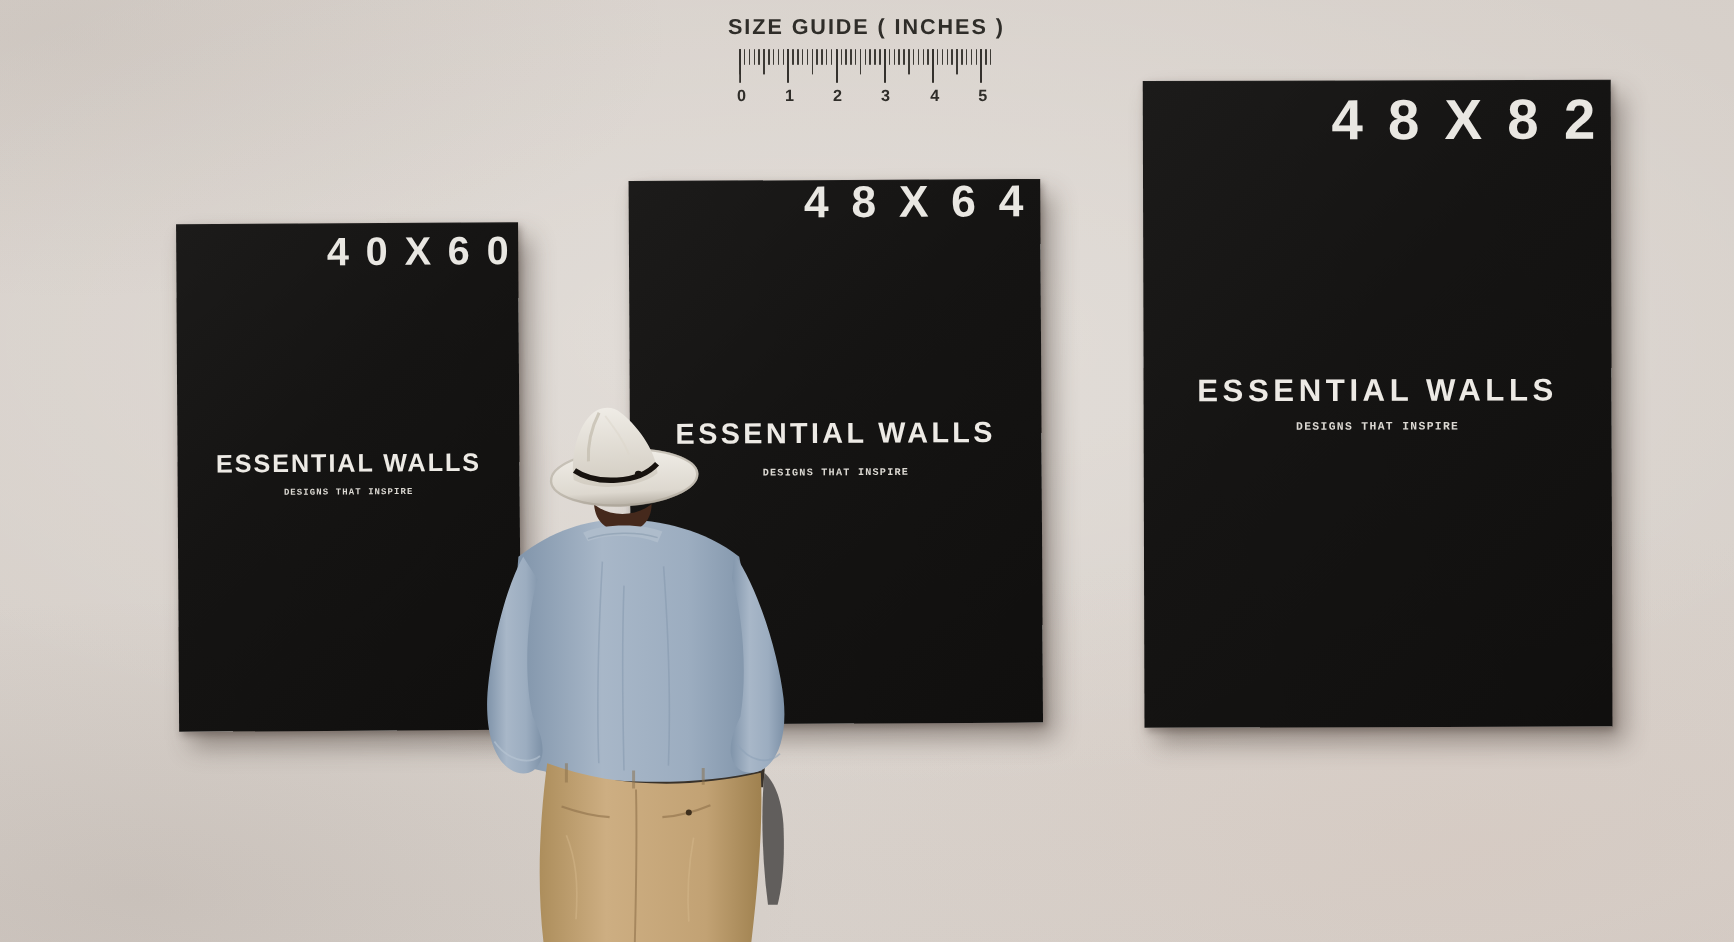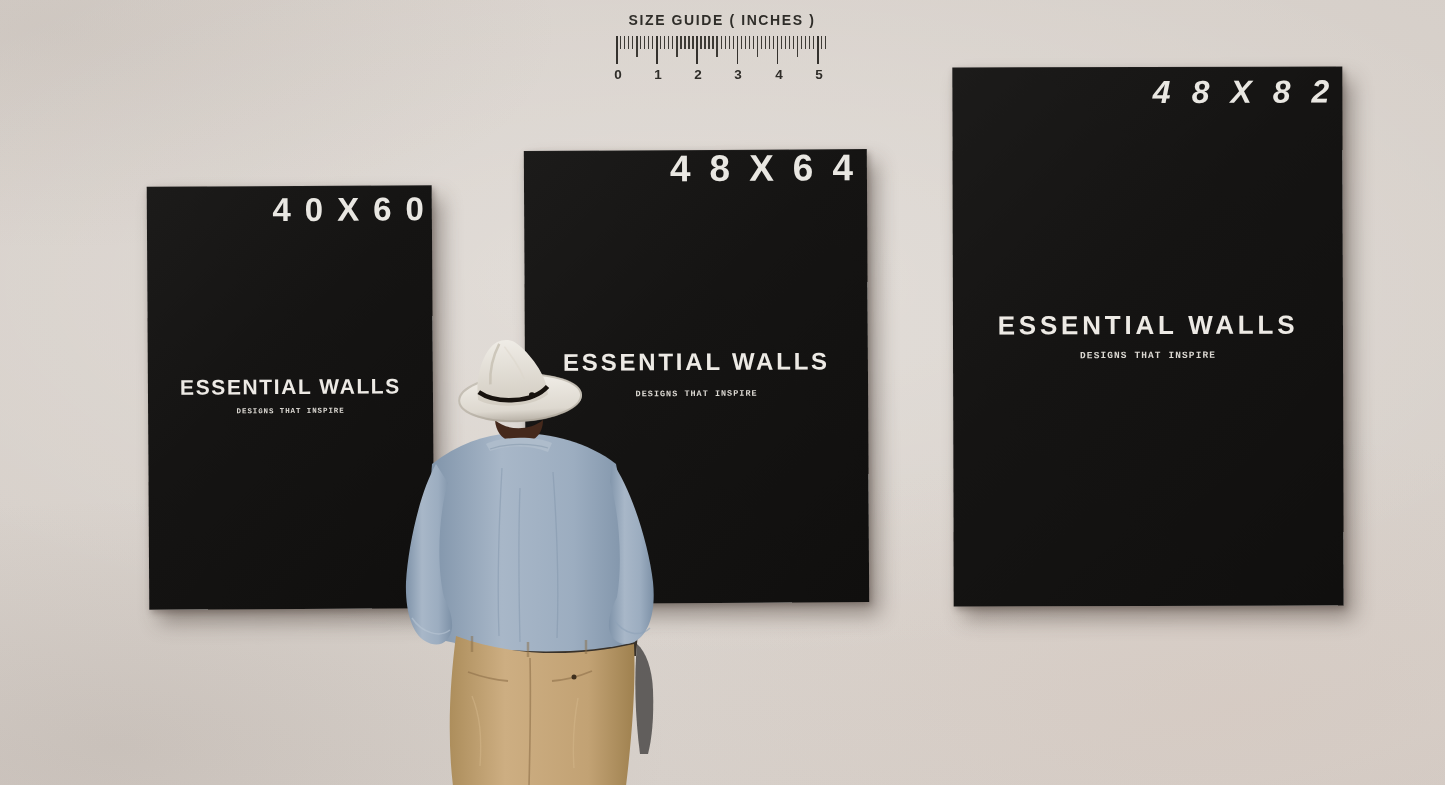--- a/index.html
+++ b/index.html
@@ -13,21 +13,21 @@
   .wall-tint{
     position:absolute;inset:0;pointer-events:none;
     background:
       radial-gradient(60% 50% at 85% 90%, rgba(210,188,176,0.25), rgba(210,188,176,0) 70%),
       radial-gradient(55% 45% at 8% 95%, rgba(120,105,95,0.14), rgba(120,105,95,0) 70%),
       radial-gradient(50% 40% at 4% 4%, rgba(130,118,108,0.10), rgba(130,118,108,0) 70%);
   }
 
   
   .size-guide{position:absolute;left:592px;top:12px;width:260px;text-align:center;}
-  .sg-title{font-weight:700;font-size:14px;line-height:1.2;letter-spacing:1.6px;color:#2f2d29;white-space:nowrap;}
+  .sg-title{font-weight:700;font-size:18px;line-height:1.2;letter-spacing:1.6px;color:#2f2d29;white-space:nowrap;}
   .sg-ruler{position:relative;width:212px;height:28px;margin:7px auto 0;}
   .sg-ruler .minor-ticks{position:absolute;left:0;top:0;width:212px;height:13px;
     background:repeating-linear-gradient(90deg,#3d3a35 0 1.2px,transparent 1.2px 4.02px);}
   .sg-ruler .half-ticks{position:absolute;left:0;top:0;width:205px;height:21px;
     background:repeating-linear-gradient(90deg,#3d3a35 0 1.4px,transparent 1.4px 20.1px);}
   .sg-ruler .inch-ticks{position:absolute;left:0;top:0;width:205px;height:28px;
     background:repeating-linear-gradient(90deg,#34312d 0 1.6px,transparent 1.6px 40.2px);}
   .sg-numbers{position:relative;width:212px;height:16px;margin:3px auto 0;
     font-weight:700;font-size:13.5px;color:#2f2d29;}
   .sg-numbers span{position:absolute;top:0;transform:translateX(-50%);}
@@ -53,21 +53,21 @@
   .posters .poster:nth-child(1) .size{top:6px;right:-6px;font-size:33px;letter-spacing:14px;}
   .posters .poster:nth-child(1) .title{top:189px;font-size:21px;letter-spacing:1.6px;}
   .posters .poster:nth-child(1) .tagline{top:221px;font-size:7.5px;letter-spacing:0.9px;}
 
   .posters .poster:nth-child(2){left:525px;top:150px;width:343px;height:452px;transform:rotate(-0.3deg);}
   .posters .poster:nth-child(2) .size{top:-1px;right:-5px;font-size:37px;letter-spacing:19px;}
   .posters .poster:nth-child(2) .title{top:199px;font-size:24px;letter-spacing:2.8px;}
   .posters .poster:nth-child(2) .tagline{top:239px;font-size:8.5px;letter-spacing:1px;}
 
   .posters .poster:nth-child(3){left:953px;top:67px;width:390px;height:538px;transform:rotate(-0.15deg);}
-  .posters .poster:nth-child(3) .size{top:8px;right:-8px;font-size:32px;letter-spacing:21px;font-style:italic;}
+  .posters .poster:nth-child(3) .size{top:8px;right:-8px;font-size:47px;letter-spacing:21px;}
   .posters .poster:nth-child(3) .title{top:244px;font-size:26px;letter-spacing:3.8px;}
   .posters .poster:nth-child(3) .tagline{top:283px;font-size:9.5px;letter-spacing:1.1px;}
 
   
   .person{position:absolute;left:402px;top:336px;width:260px;height:450px;}
 </style>
 </head>
 <body>
 
 <div class="stage">

